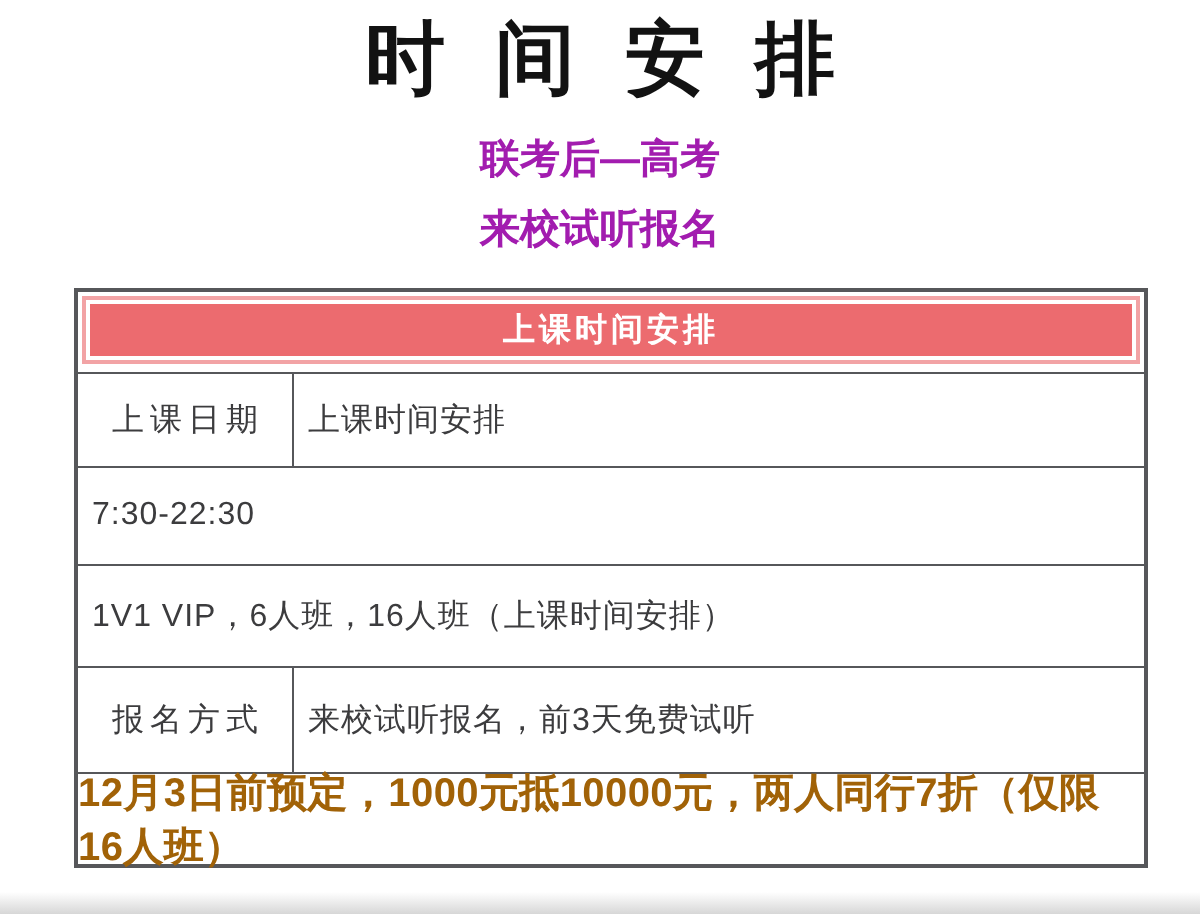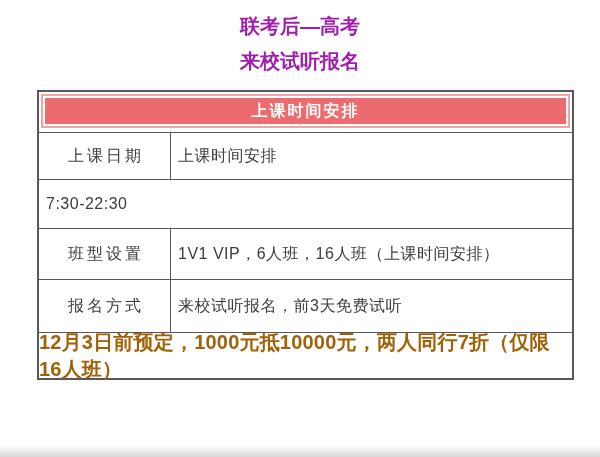--- a/index.html
+++ b/index.html
@@ -73,21 +73,21 @@
   .t-row {
     display: flex;
     border-bottom: 1px solid #56575a;
     box-sizing: border-box;
   }
   .t-row:nth-child(1) { height: 47px; }
   .t-row:nth-child(2) { height: 49px; }
   .t-row:nth-child(3) { height: 51px; }
   .t-row:nth-child(4) { height: 53px; }
   .t-label {
-    width: 132px;
+    width: 108px;
     box-sizing: border-box;
     border-right: 1px solid #56575a;
     display: flex;
     align-items: center;
     justify-content: center;
     font-size: 16px;
     color: #3c3c3e;
     letter-spacing: 3px;
     padding-left: 3px;
   }
@@ -109,20 +109,21 @@
     font-weight: bold;
     color: #a16207;
     letter-spacing: 0.2px;
   }
 </style>
 </head>
 <body>
 
 <div class="page">
 
+  <div class="page-title">时间安排</div>
 
   <div class="subtitle subtitle-1">联考后—高考</div>
 
   <div class="subtitle subtitle-2">来校试听报名</div>
 
   <div class="table-frame">
 
     <div class="table-header">上课时间安排</div>
 
     <div class="table-body">
@@ -130,21 +131,20 @@
       <div class="t-row">
         <div class="t-label">上课日期</div>
         <div class="t-value">上课时间安排</div>
       </div>
 
       <div class="t-row">
         <div class="t-value">7:30-22:30</div>
       </div>
 
       <div class="t-row">
-        <div class="t-label">班型设置</div>
         <div class="t-value">1V1 VIP，6人班，16人班（上课时间安排）</div>
       </div>
 
       <div class="t-row">
         <div class="t-label">报名方式</div>
         <div class="t-value">来校试听报名，前3天免费试听</div>
       </div>
 
       <div class="promo-row">12月3日前预定，1000元抵10000元，两人同行7折（仅限16人班）</div>
 

